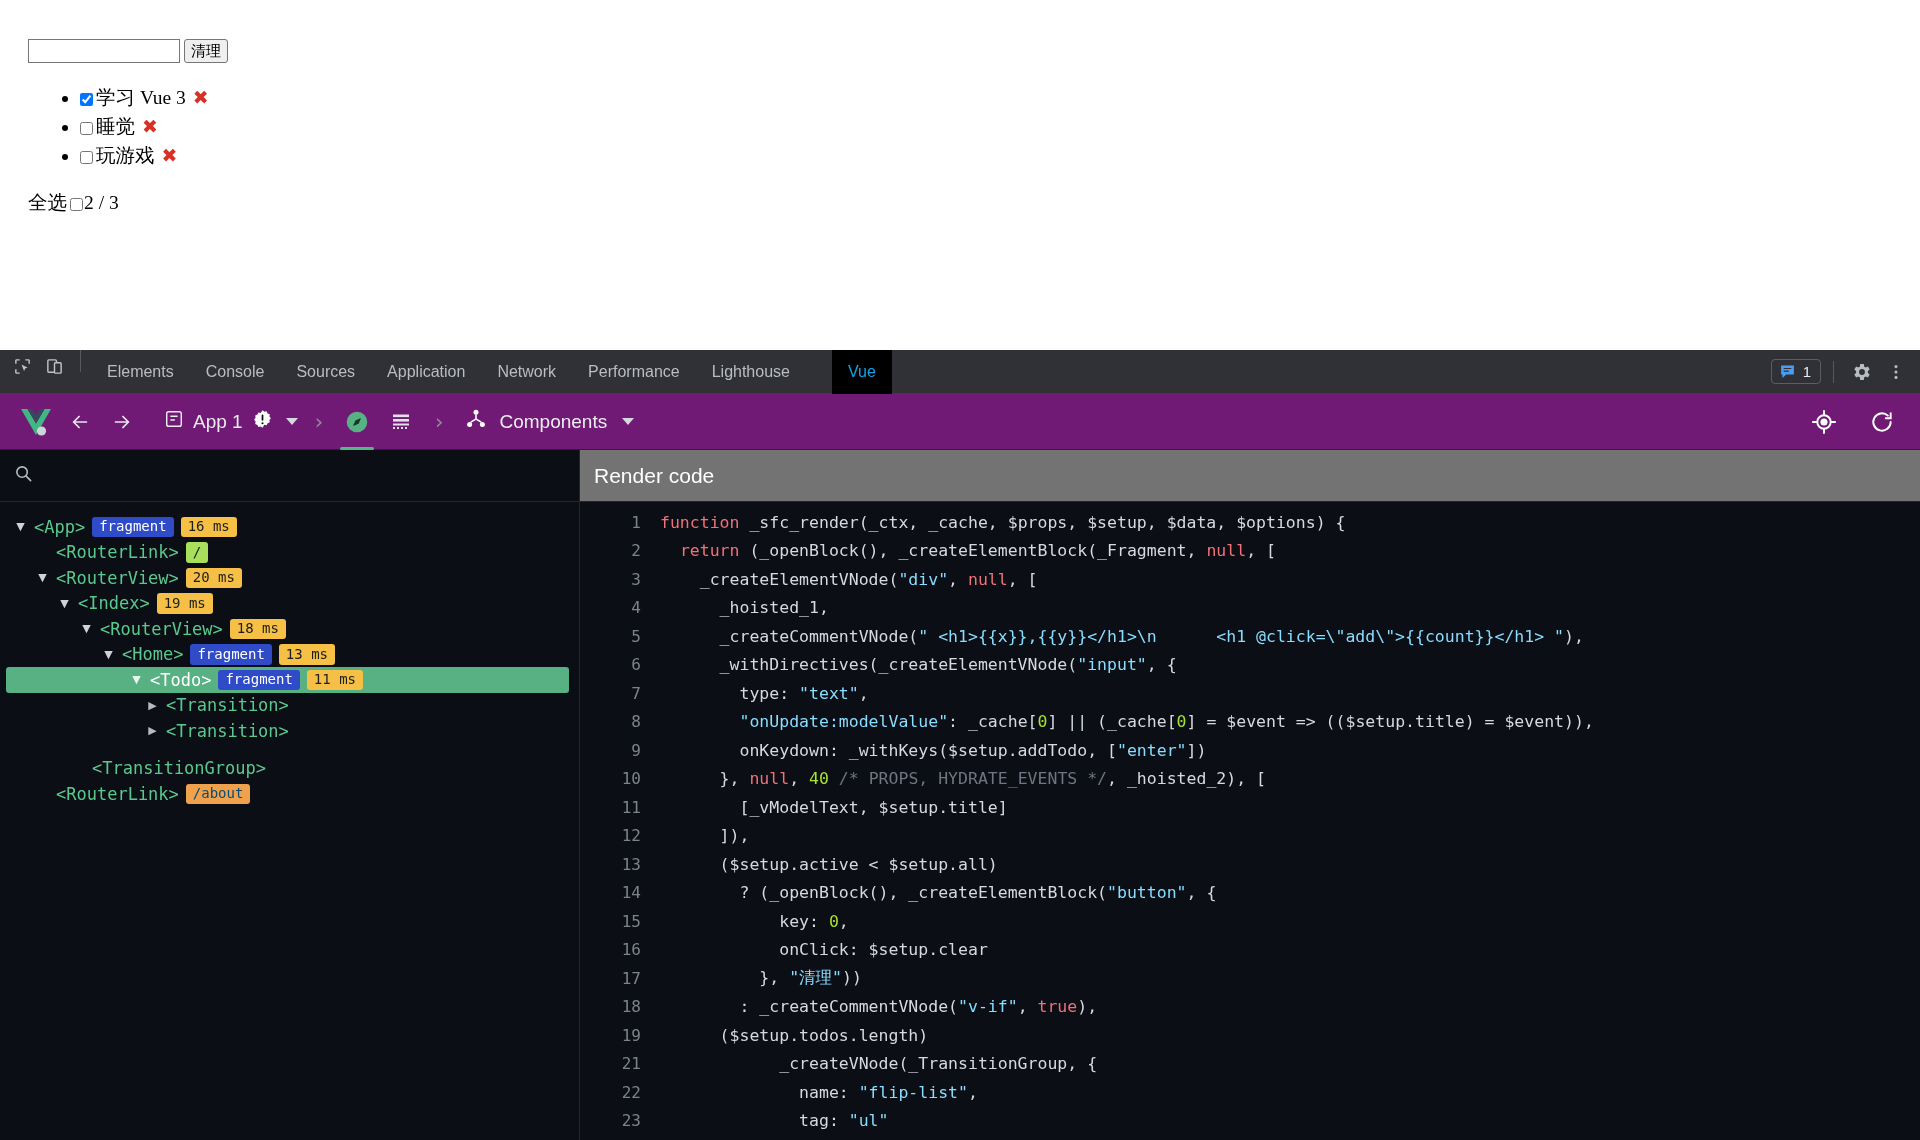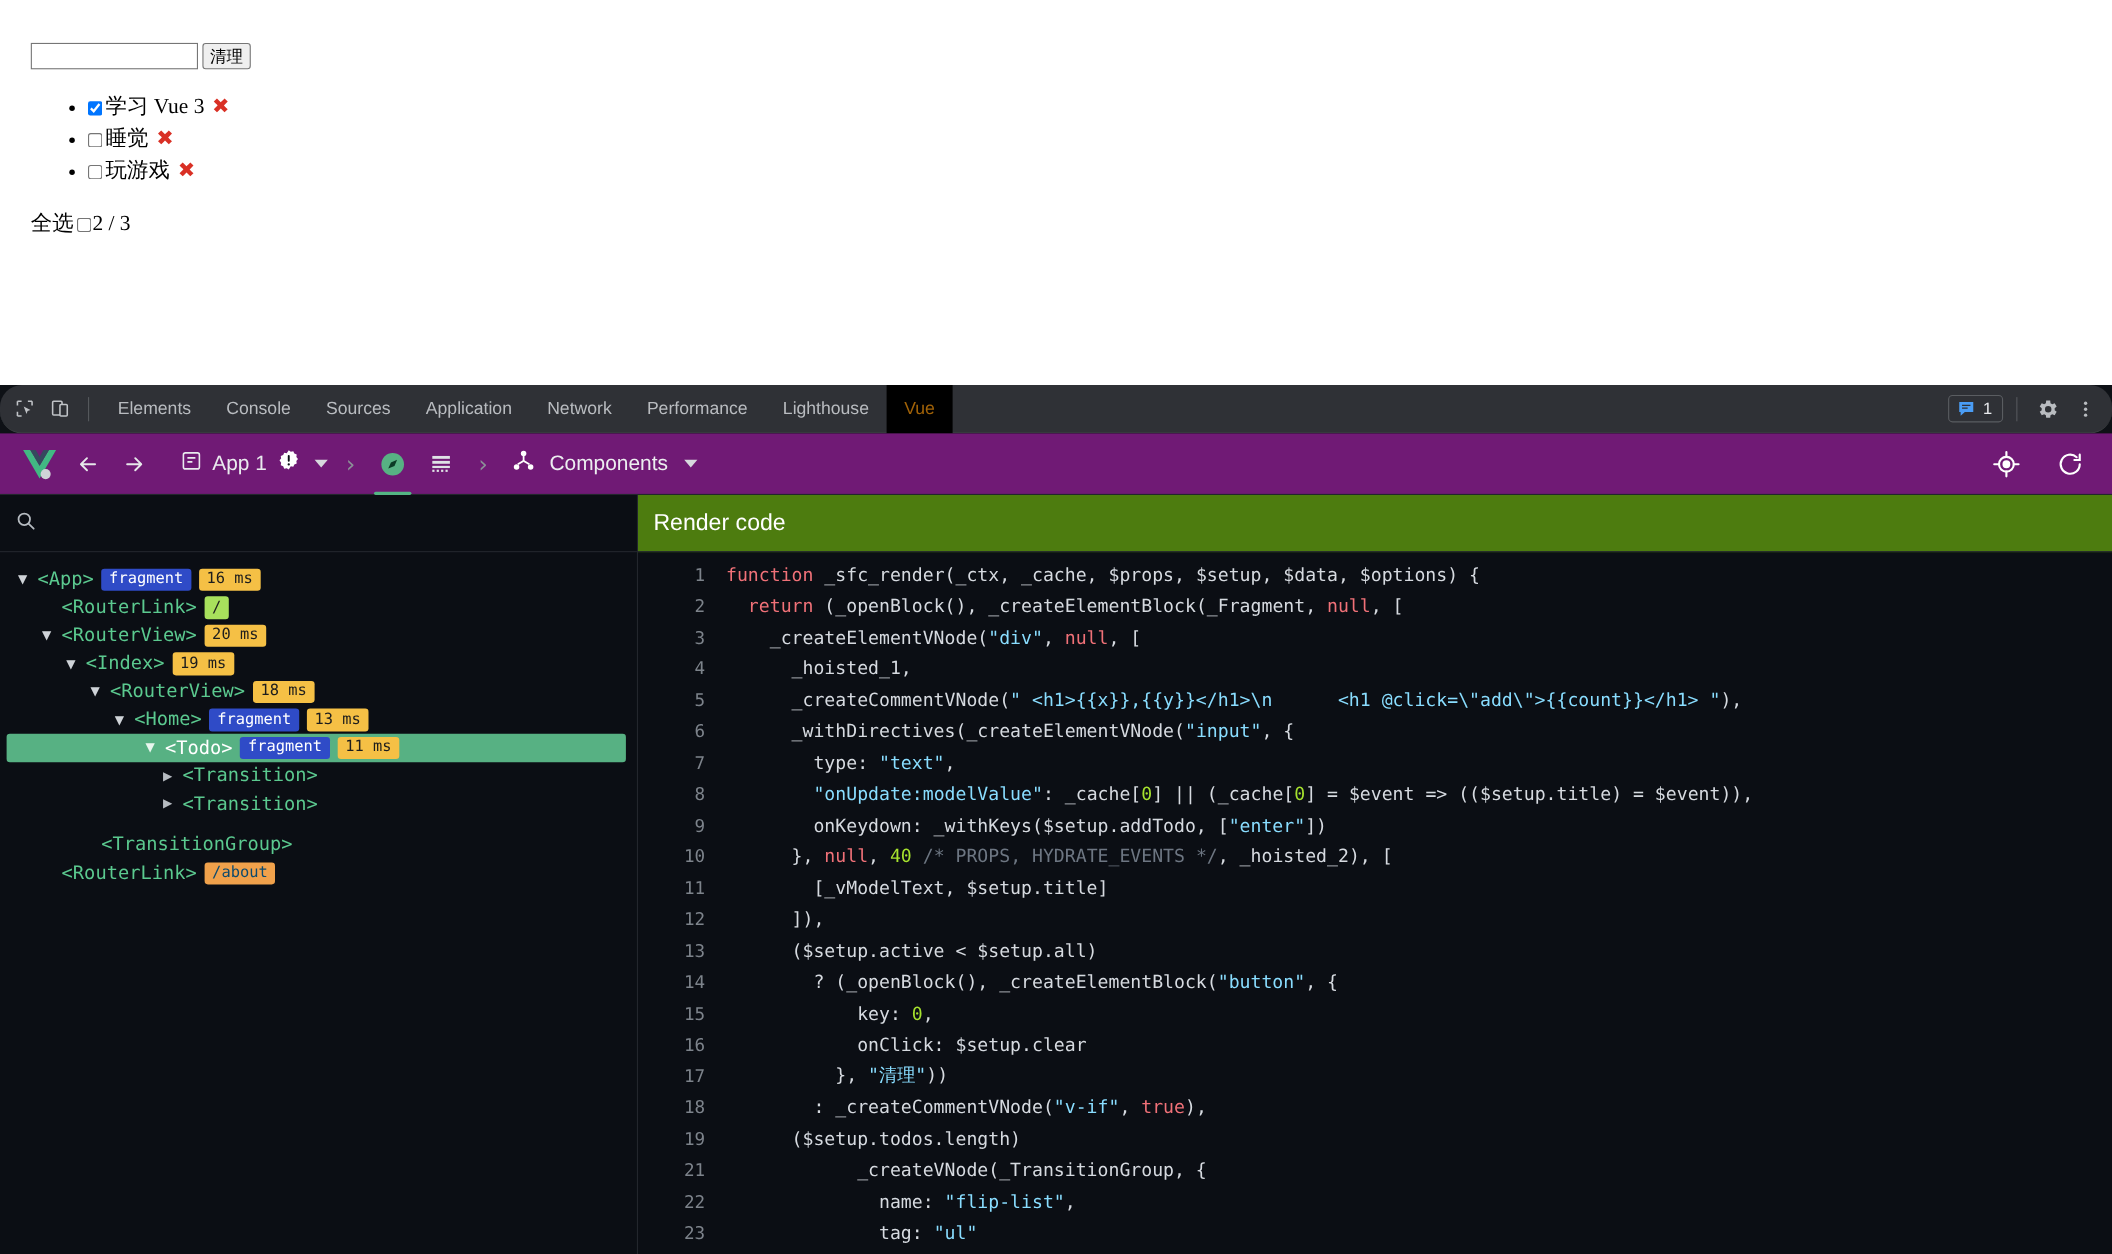--- a/index.html
+++ b/index.html
@@ -105,25 +105,23 @@
     background: #0e1116;
     display: flex;
     flex-direction: column;
   }
 
   
   .dt-tabbar {
     height: 44px;
     background: #2f3136;
     display: flex;
-    align-items: center;
     border-bottom: 1px solid #3c4043;
     flex: 0 0 44px;
     padding-left: 6px;
-    border-radius: 20px;
   }
   .dt-iconbtn {
     width: 32px; height: 32px;
     display: flex; align-items: center; justify-content: center;
     color: #c0c3c7;
     cursor: pointer;
   }
   .dt-divider {
     width: 1px; height: 22px;
     background: #55585c;
@@ -133,21 +131,22 @@
     height: 44px;
     padding: 0 16px;
     display: flex; align-items: center;
     color: #b9bcc0;
     font-size: 16px;
     cursor: pointer;
     white-space: nowrap;
   }
   .dt-tab.active {
     background: #000000;
-    color: #a16207;
+    color: #0ea5e9;
+    margin-left: 26px;
   }
   .dt-tabbar-right {
     margin-left: auto;
     display: flex;
     align-items: center;
     padding-right: 8px;
     gap: 2px;
   }
   .msg-badge {
     display: flex; align-items: center; gap: 7px;
@@ -307,21 +306,21 @@
   .tag.time { background: #f5c045; color: #1d1d1d; }
   .tag.route-green { background: #a8e05c; color: #1d1d1d; }
   .tag.route-orange { background: #f0a14b; color: #0c4a6e; }
 
   
   .code-pane {
     flex: 1 1 auto;
     display: flex;
     flex-direction: column;
     min-width: 0;
-    background: #4d7c0f;
+    background: #737373;
   }
   .code-title {
     height: 52px;
     flex: 0 0 52px;
     display: flex; align-items: center;
     padding: 0 0 0 14px;
     color: #ffffff;
     font-size: 21px;
     border-bottom: 1px solid #23262d;
   }

